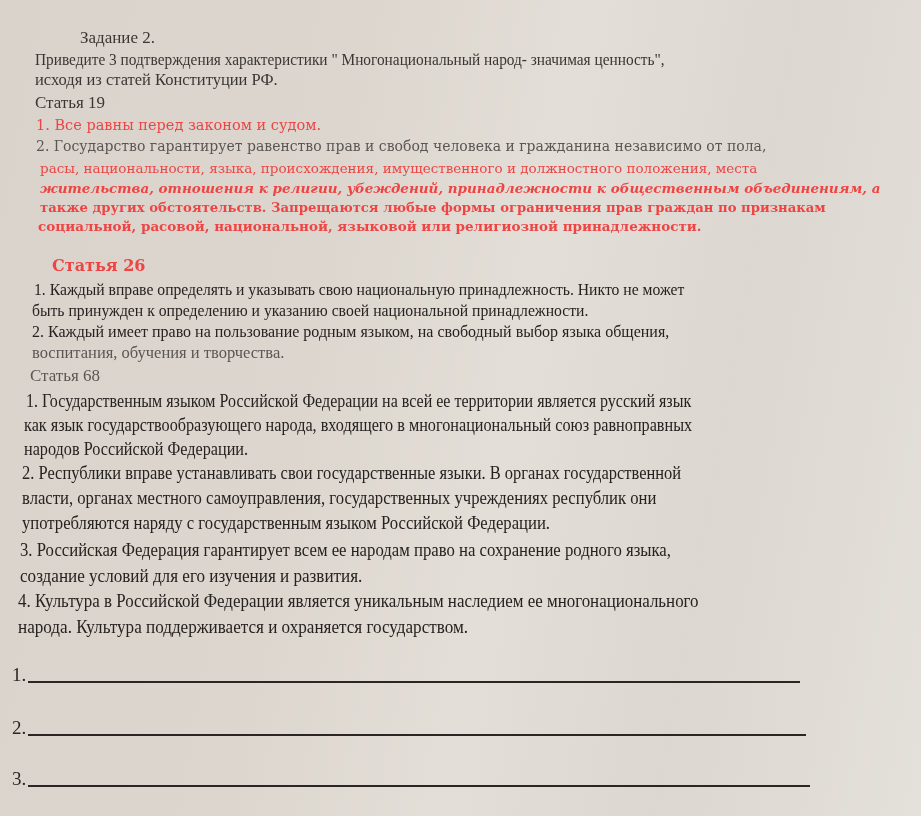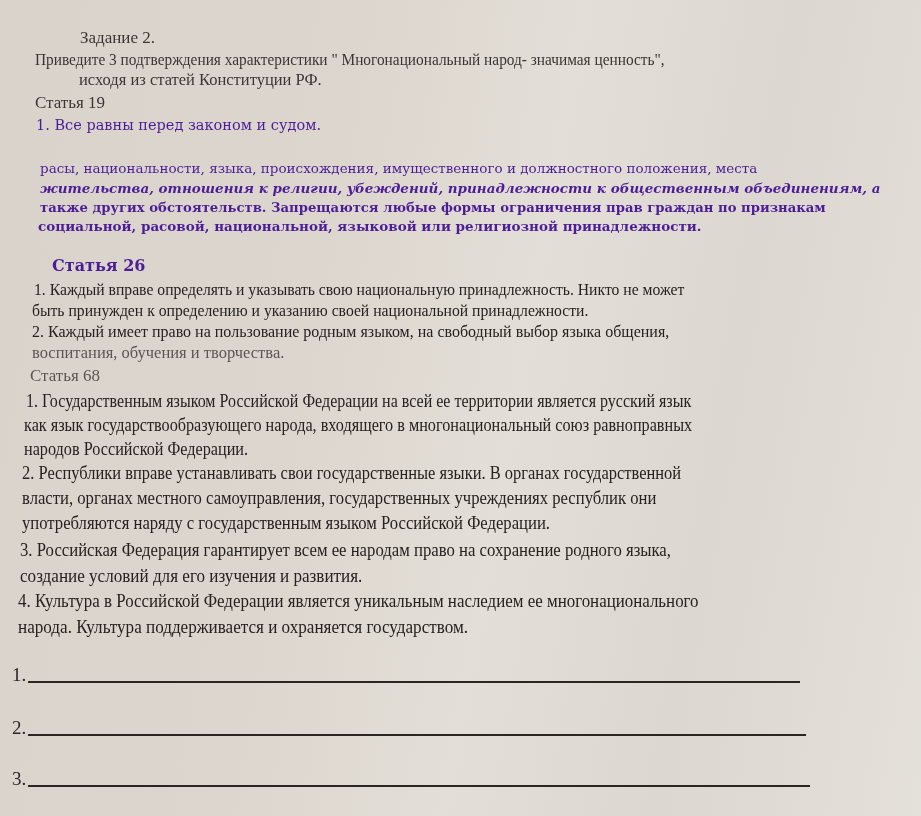--- a/index.html
+++ b/index.html
@@ -7,40 +7,41 @@
     width: 921px; height: 816px; overflow: hidden;
     background: linear-gradient(100deg, #d9d3cb 0%, #dcd6ce 35%, #e3ded7 55%, #dcd7d0 75%, #e4e0da 100%);
     font-family: "Liberation Serif", "DejaVu Serif", serif;
     color: #262220;
     position: relative;
   }
   .page { position: absolute; left: 0; top: 0; width: 736px; height: 816px; }
   .ln { position: absolute; white-space: nowrap; line-height: 1; }
   .title { left: 80px; top: 29px; font-size: 17px; color: #3a3633; }
   .q1 { left: 35px; top: 52px; font-size: 16.5px; color: #3a3633; transform: scaleX(0.93); transform-origin: left; }
-  .q2 { left: 35px; top: 72px; font-size: 16.5px; color: #3a3633; margin-left: 44px; }
+  .q2 { left: 35px; top: 72px; font-size: 16.5px; color: #3a3633; }
   .h19 { left: 35px; top: 94px; font-size: 17px; color: #3a3633; }
-  .a19 { font-family: "DejaVu Serif", serif; font-size: 14.5px; color: #4c1d95; }
+  .a19 { font-family: "DejaVu Serif", serif; font-size: 14.5px; color: #ef4444; }
   .bold { font-weight: bold; }
   .cond { font-family: "Liberation Serif", serif; font-size: 17px; transform-origin: left; }
   .grey { color: #5a5653; }
   .ansrow { position: absolute; left: 12px; display: flex; align-items: flex-end; }
   .ansnum { font-size: 19px; color: #2a2624; }
   .ansline { height: 0; border-bottom: 2px solid #2a2624; margin-left: 2px; margin-bottom: 3px; }
 </style>
 </head>
 <body>
 
 <div class="page">
   <div class="ln title">Задание 2.</div>
   <div class="ln q1">Приведите 3 подтверждения характеристики " Многонациональный народ- значимая ценность",</div>
   <div class="ln q2">исходя из статей Конституции РФ.</div>
 
   <div class="ln h19">Статья 19</div>
   <div class="ln a19" style="left:36px;top:118px;">1. Все равны перед законом и судом.</div>
+  <div class="ln a19 grey" style="left:36px;top:139px;font-size:14px;">2. Государство гарантирует равенство прав и свобод человека и гражданина независимо от пола,</div>
   <div class="ln a19 bold" style="left:40px;top:182px;font-size:13.5px;font-style:italic;">жительства, отношения к религии, убеждений, принадлежности к общественным объединениям, а</div>
   <div class="ln a19" style="left:40px;top:162px;font-size:13.5px;">расы, национальности, языка, происхождения, имущественного и должностного положения, места</div>
   <div class="ln a19 bold" style="left:40px;top:201px;font-size:13.2px;">также других обстоятельств. Запрещаются любые формы ограничения прав граждан по признакам</div>
   <div class="ln a19 bold" style="left:38px;top:220px;font-size:13.5px;">социальной, расовой, национальной, языковой или религиозной принадлежности.</div>
 
   <div class="ln a19 bold" style="left:52px;top:258px;font-size:16px;">Статья 26</div>
   <div class="ln cond" style="left:34px;top:282px;font-size:16.5px;transform:scaleX(0.95);">1. Каждый вправе определять и указывать свою национальную принадлежность. Никто не может</div>
   <div class="ln cond" style="left:32px;top:303px;font-size:16.5px;transform:scaleX(0.95);">быть принужден к определению и указанию своей национальной принадлежности.</div>
   <div class="ln cond" style="left:32px;top:324px;font-size:16.5px;transform:scaleX(0.97);">2. Каждый имеет право на пользование родным языком, на свободный выбор языка общения,</div>
   <div class="ln cond grey" style="left:32px;top:345px;font-size:16.5px;font-family:Liberation Serif, serif;">воспитания, обучения и творчества.</div>

